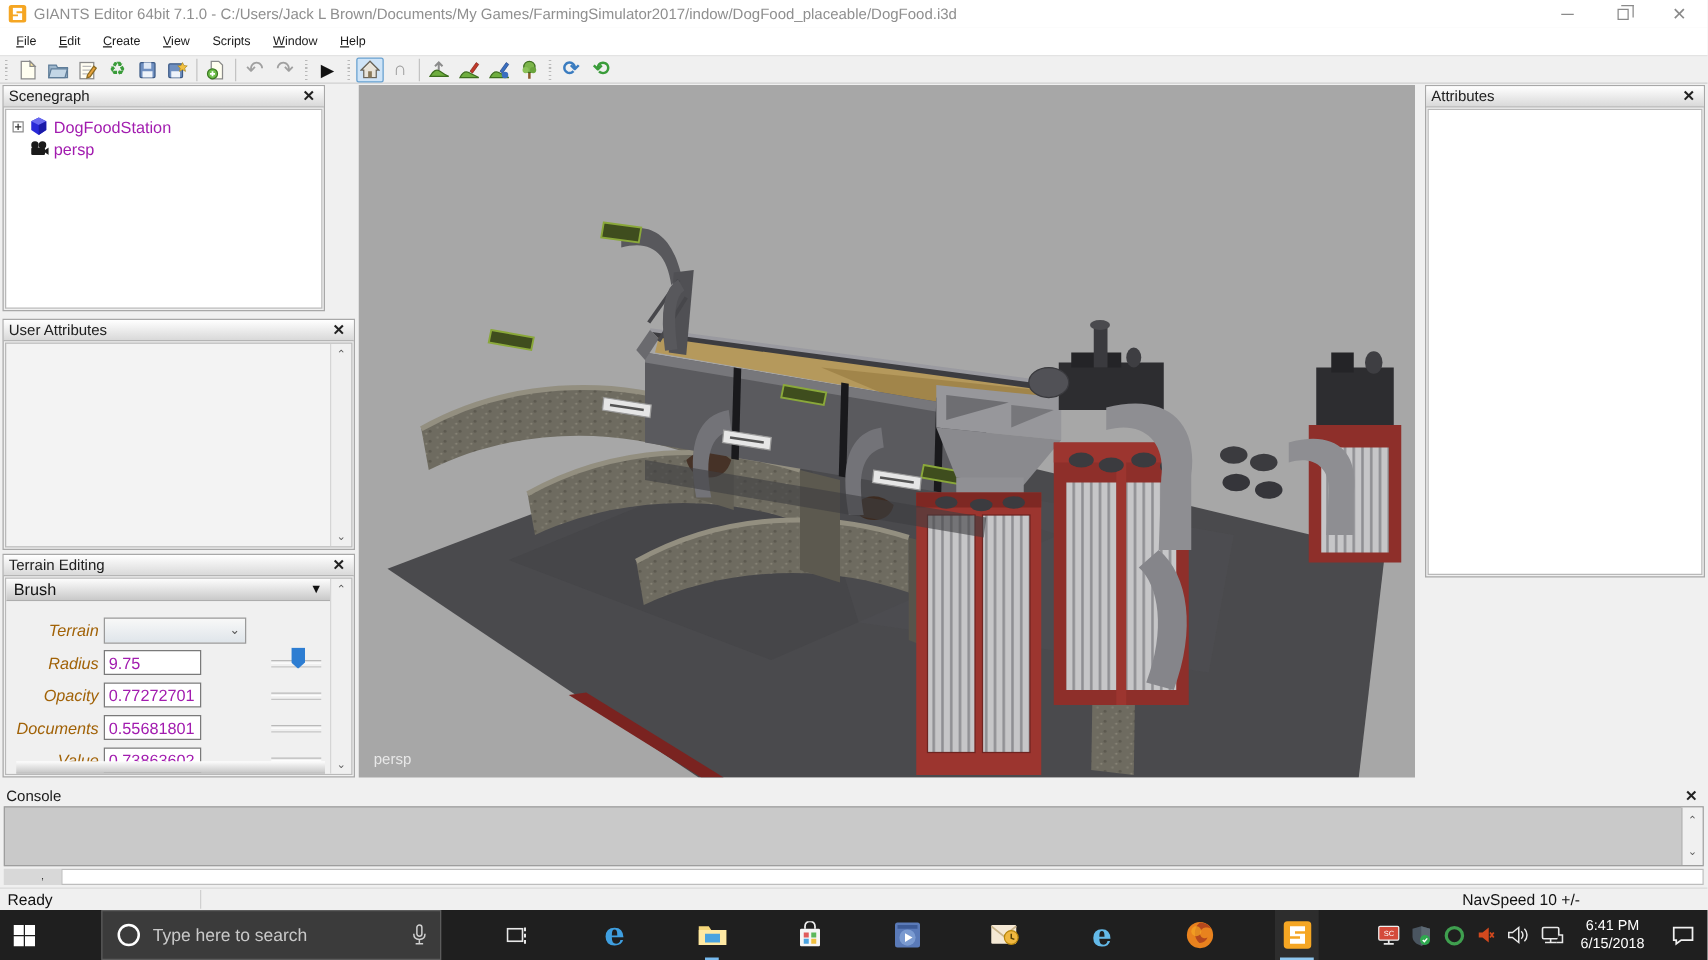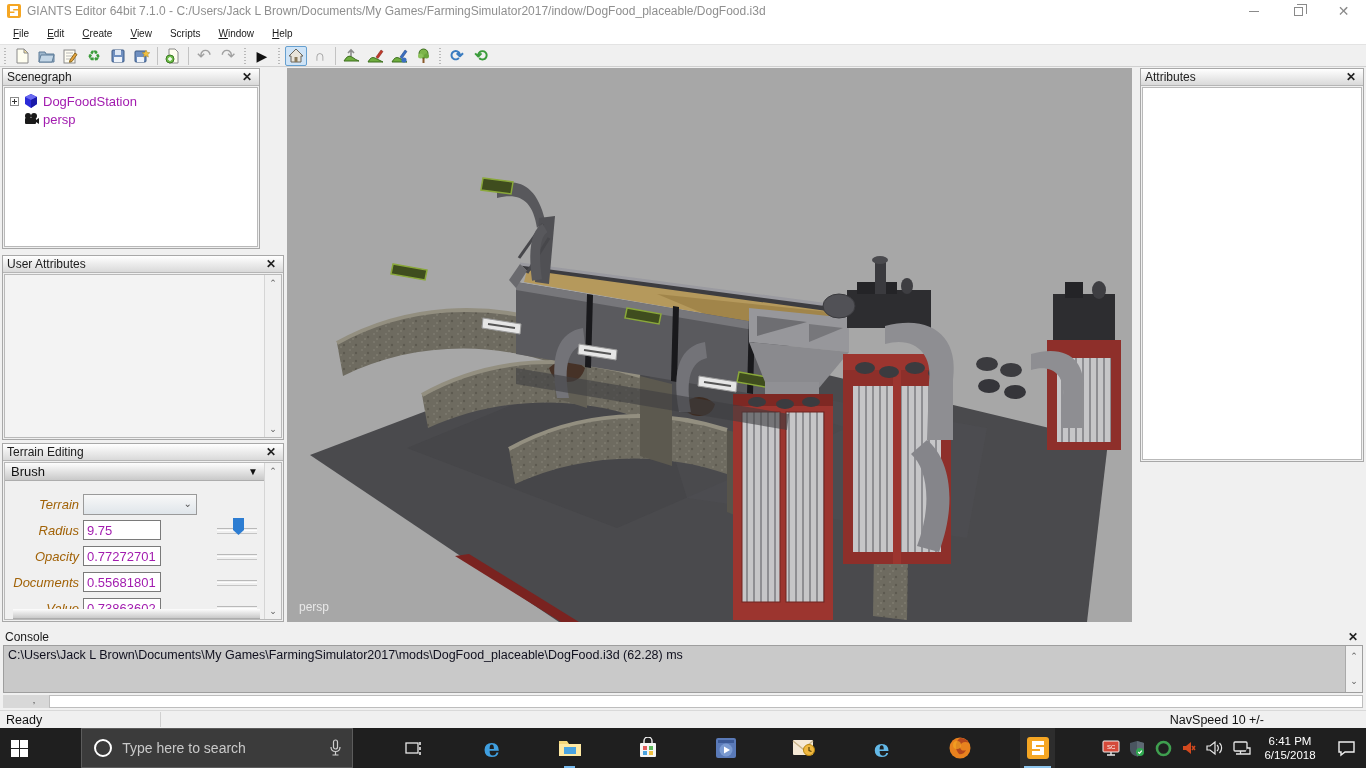--- a/index.html
+++ b/index.html
@@ -475,21 +475,20 @@
   </div>
   <div class="dock-body"></div>
 </div>
 
 <div class="console">
   <div class="console-hdr">
     <span class="dt-label">Console</span>
     <span class="dock-x">✕</span>
   </div>
   <div class="console-body">
-    <div>C:\Users\Jack L Brown\Documents\My Games\FarmingSimulator2017\mods\DogFood_placeable\DogFood.i3d (62.28) ms</div>
     <div class="vscroll" style="border-left:1px solid #aaa;">
       <span class="arr">⌃</span>
       <span class="arr">⌄</span>
     </div>
   </div>
   <div class="console-input-row">
     <div class="console-prompt">‚</div>
     <input class="console-input" style="">
   </div>
 </div>

